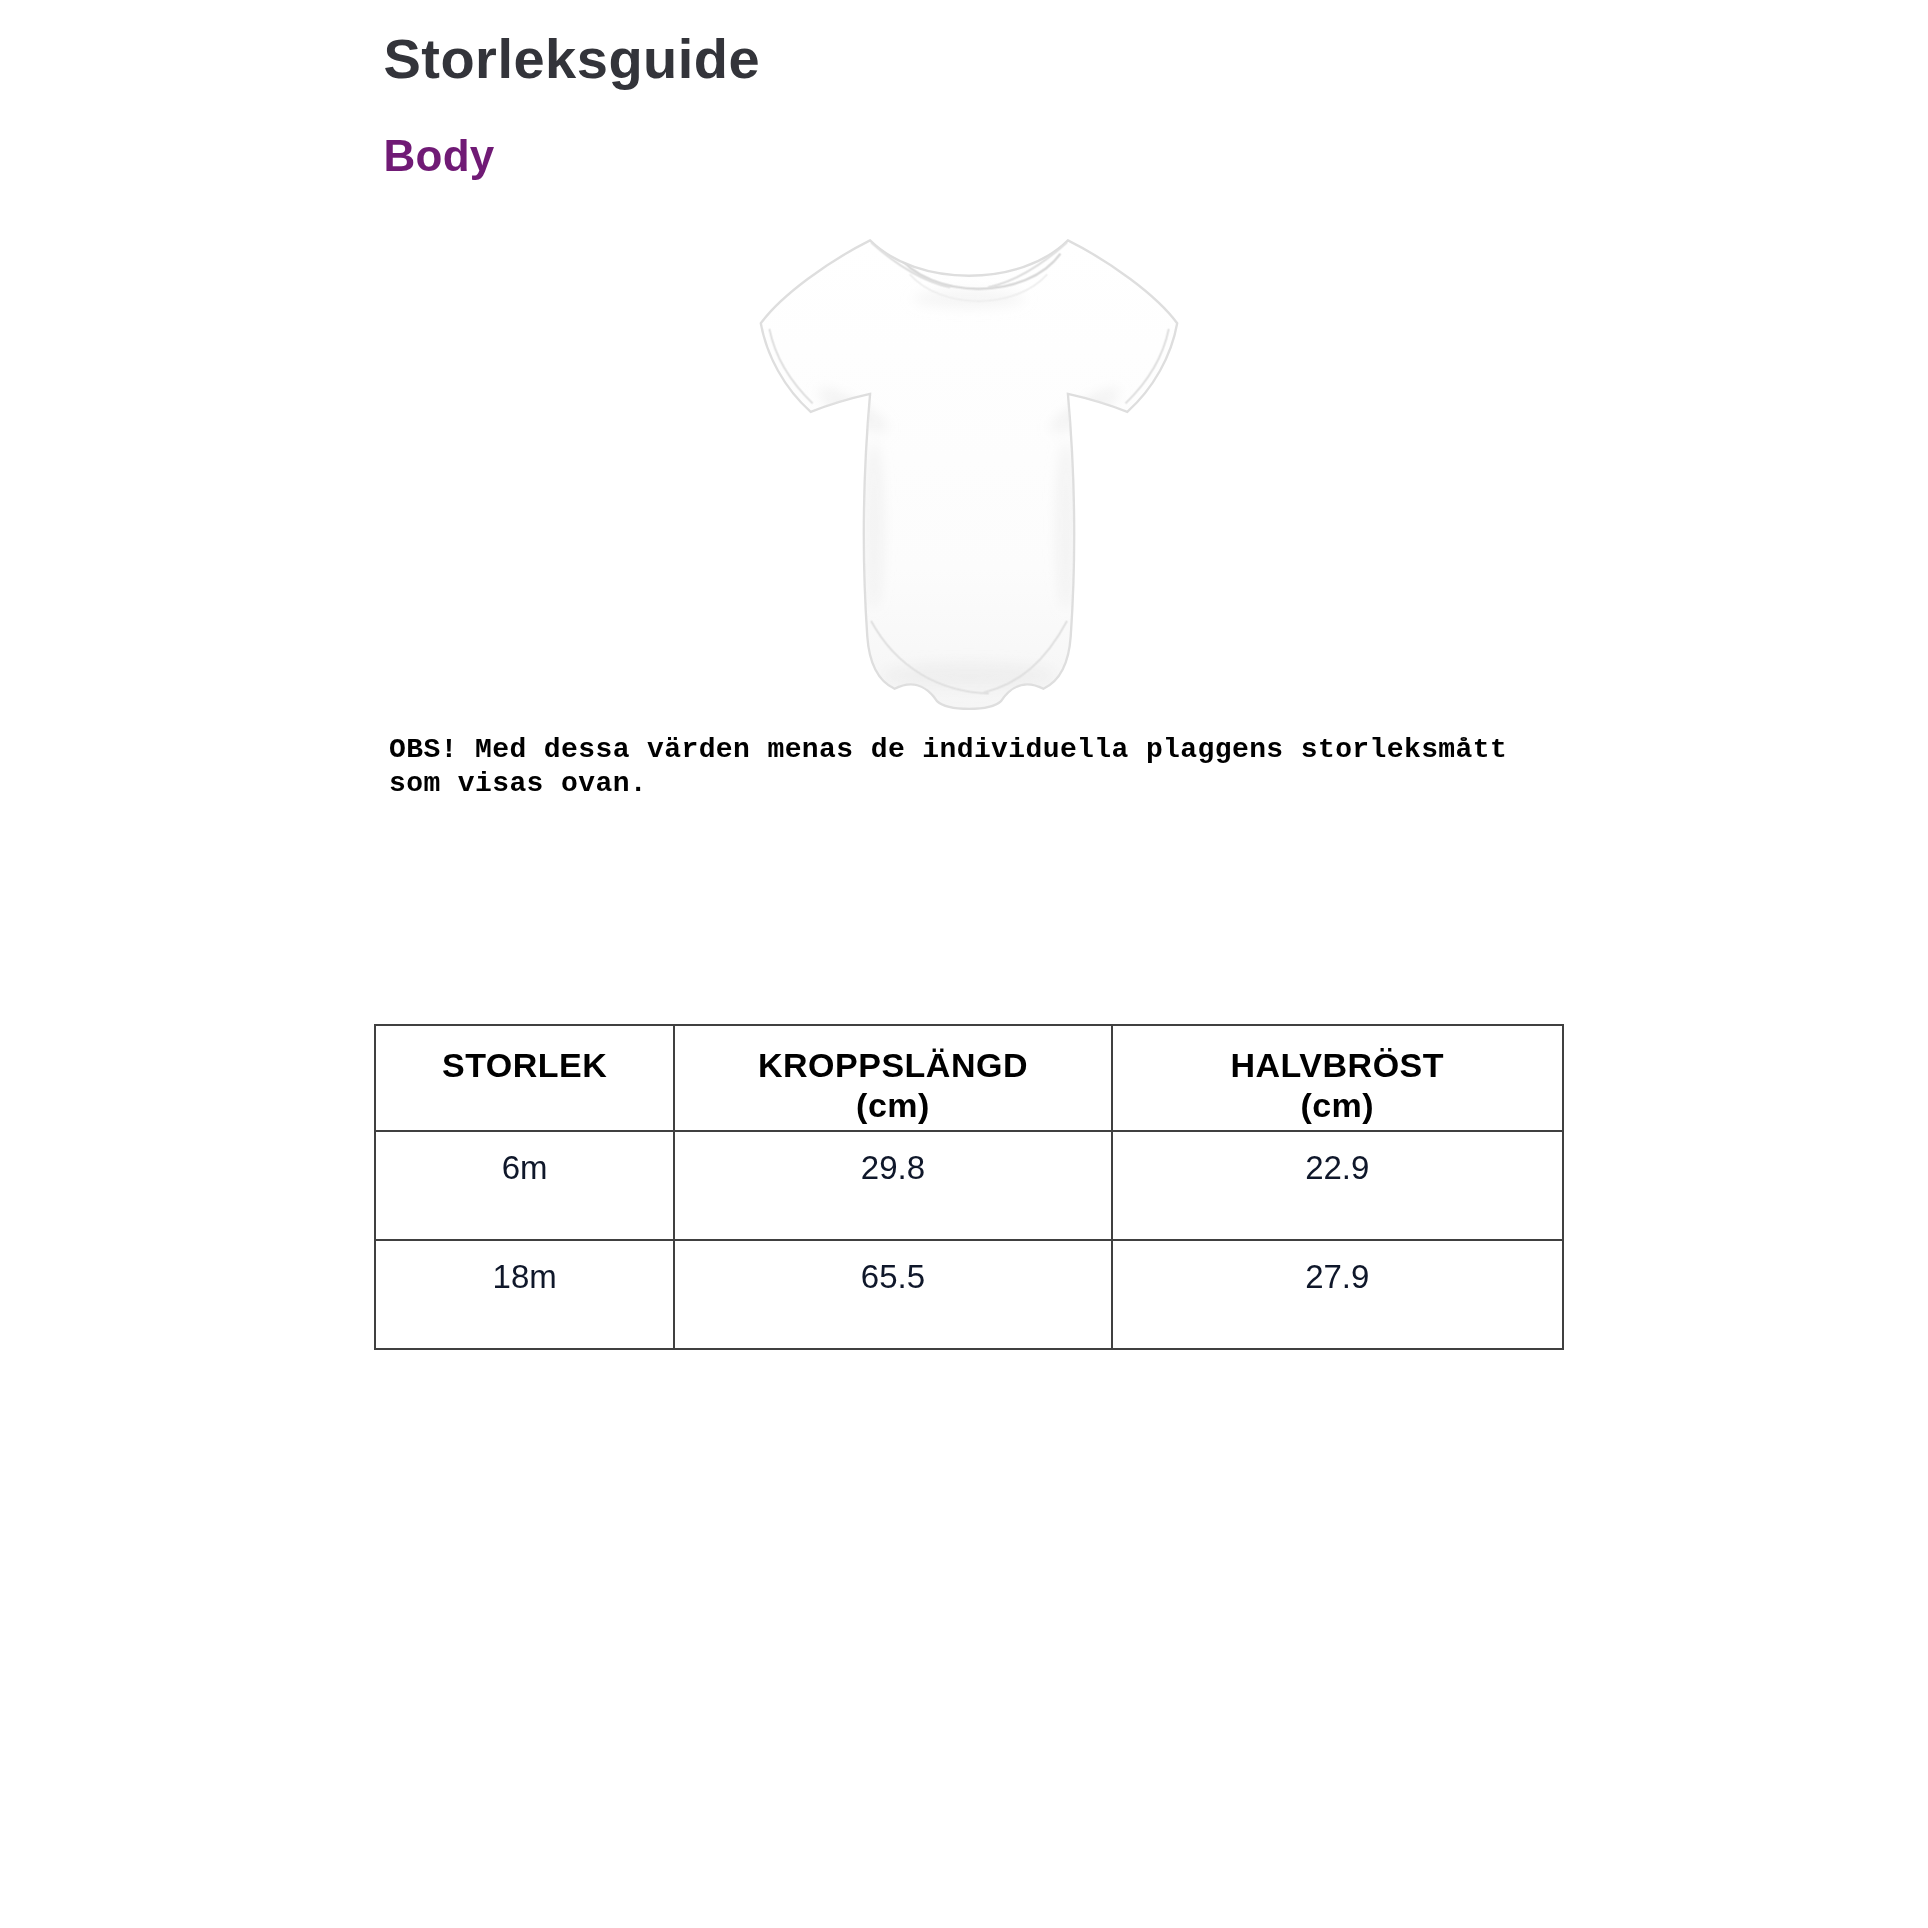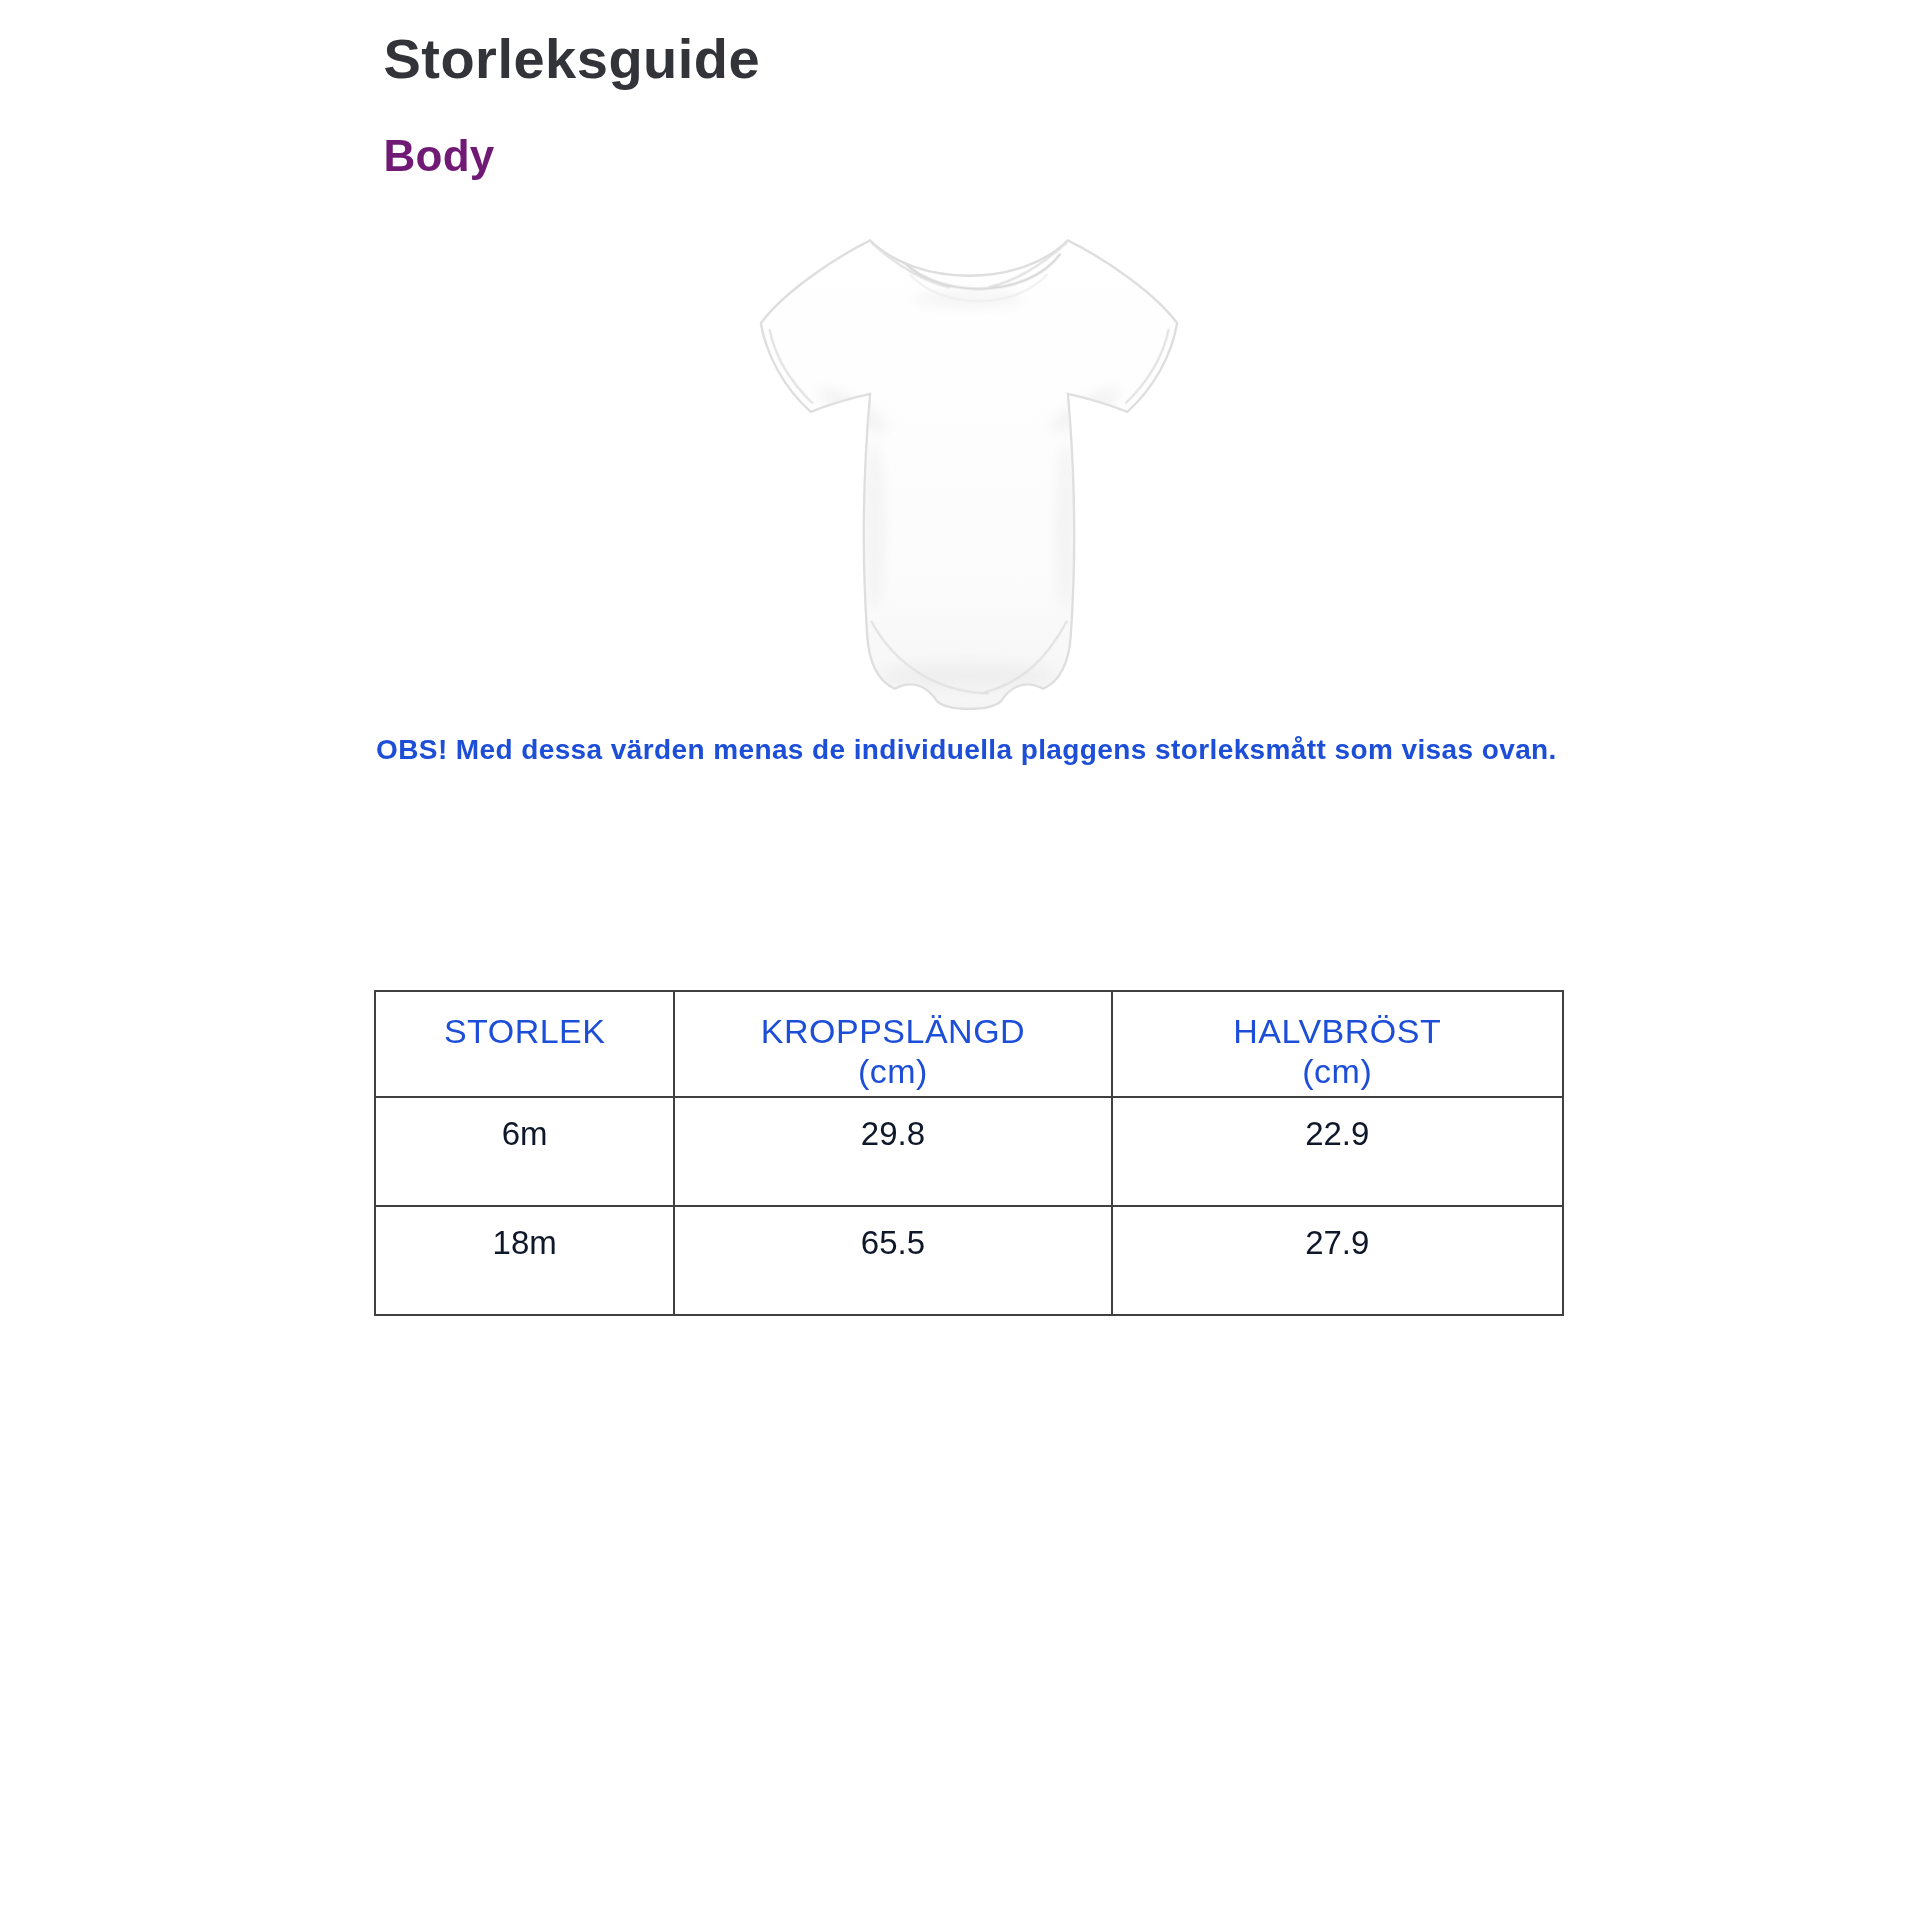--- a/index.html
+++ b/index.html
@@ -34,48 +34,49 @@
     letter-spacing: 0.3px;
     color: #701a75;
   }
   figure.product {
     margin: 34px auto 0 auto;
     width: 424px;
     height: 504px;
     padding: 0;
   }
   p.note {
-    margin: 15px 0 0 2px;
+    margin: 15px 0 0 15px;
     font-size: 28px;
     line-height: 34px;
     font-weight: 700;
     letter-spacing: 0.4px;
-    color: #1d4ed8;
+    color: #000000;
+    font-family: Liberation Mono, monospace;
   }
   table.size-table {
     margin-top: 223px;
     border-collapse: collapse;
     table-layout: fixed;
     width: 1190px;
   }
   .size-table col.c1 { width: 25.2%; }
   .size-table col.c2 { width: 36.8%; }
   .size-table col.c3 { width: 38.0%; }
   .size-table th, .size-table td {
     border: 2.8px solid #404040;
     text-align: center;
     vertical-align: top;
   }
   .size-table th {
     padding: 19px 0 4.7px 0;
     font-size: 34px;
     line-height: 40px;
-    font-weight: 400;
+    font-weight: 700;
     letter-spacing: 0.5px;
-    color: #1d4ed8;
+    color: #000000;
   }
   .size-table th .th-label, .size-table th .th-unit { display: block; }
   .size-table td {
     padding: 17px 0 52px 0;
     font-size: 33px;
     line-height: 38px;
     font-weight: 400;
     color: #0f172a;
   }
 </style>

